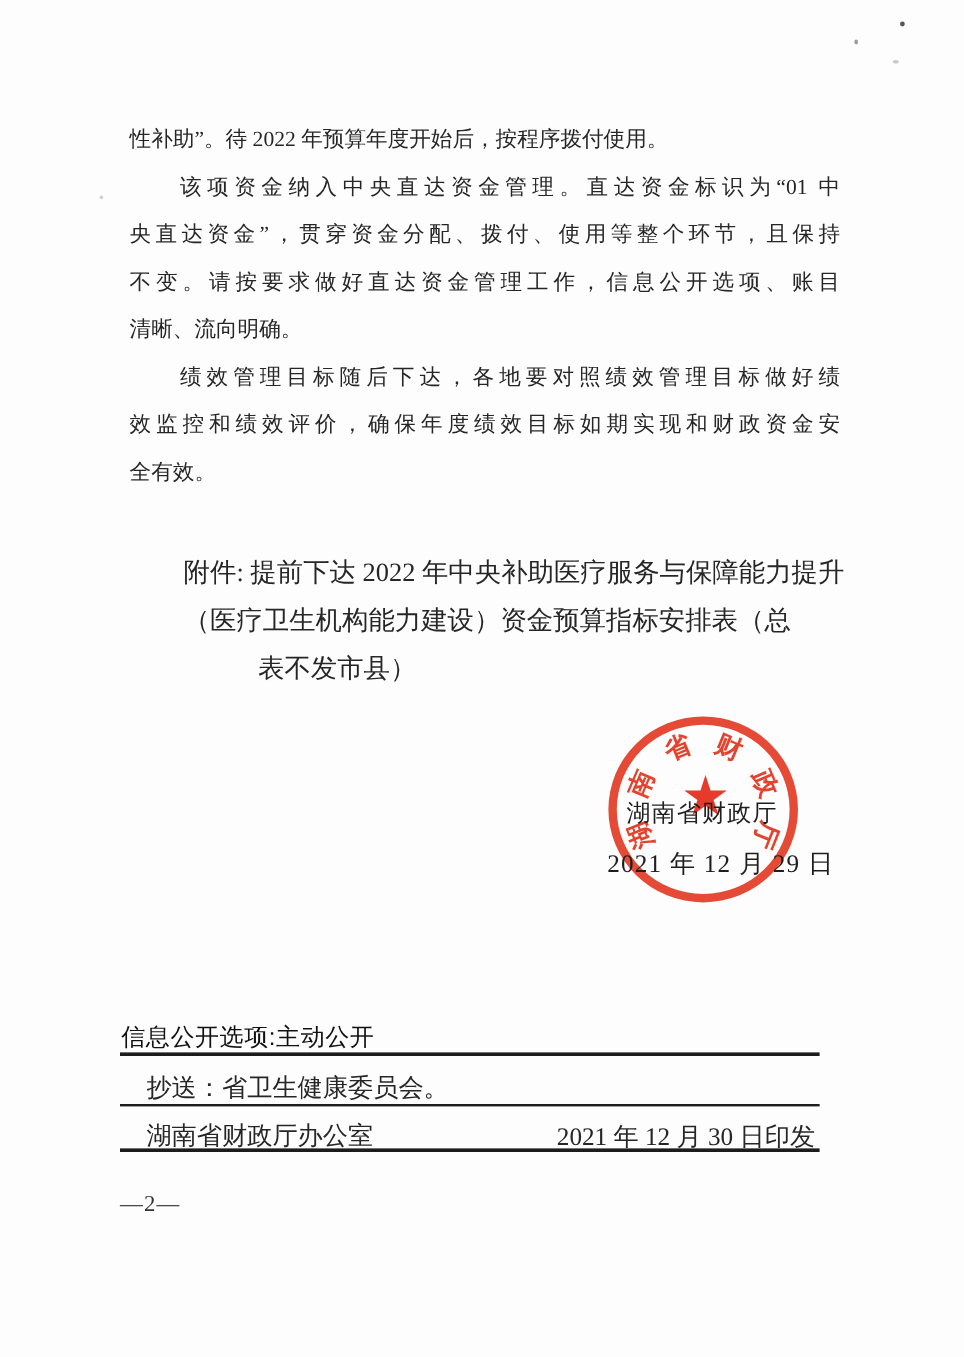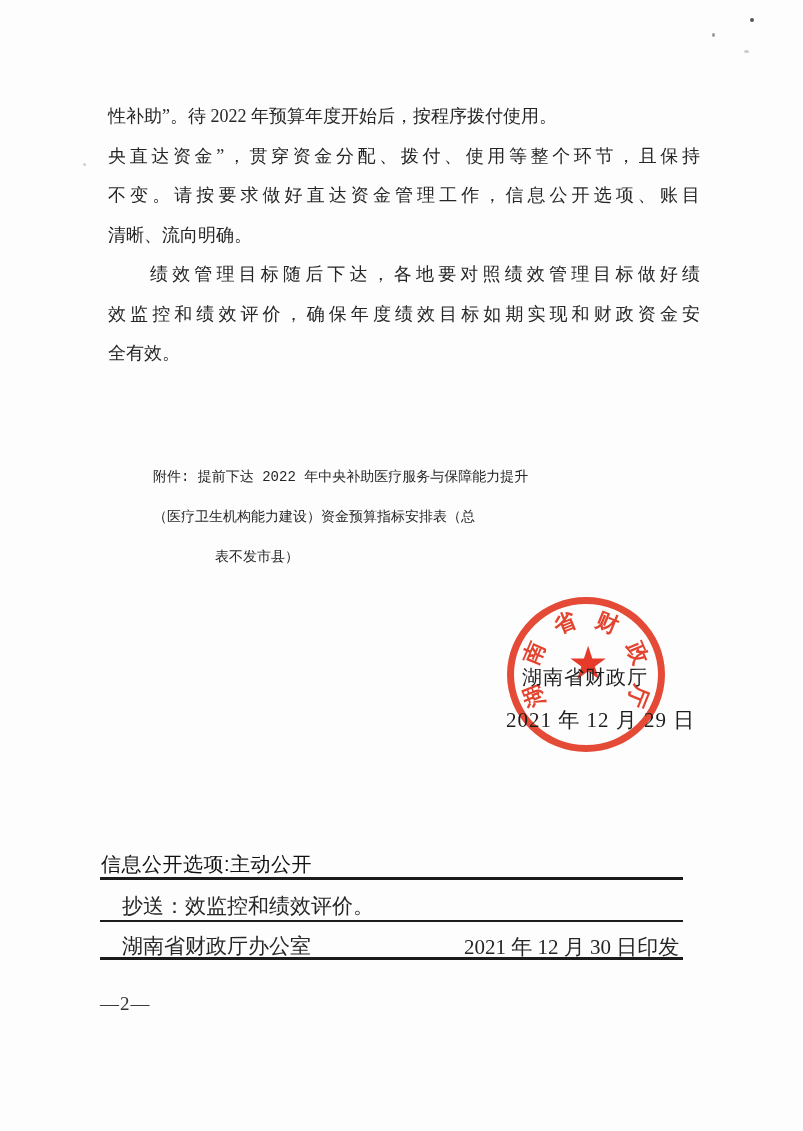--- a/index.html
+++ b/index.html
@@ -16,21 +16,21 @@
     position:absolute;left:108px;top:97px;width:592px;
     font-size:18px;line-height:39.5px;color:#262626;
   }
   .bline{height:39.5px;white-space:nowrap;}
   .bline.j{white-space:normal;text-align:justify;text-align-last:justify;text-justify:inter-character;}
   .bline.ind{padding-left:42px;}
   .bline.j.ind{padding-left:0;text-indent:42px;}
   
   .attachment{
     position:absolute;left:153px;top:457px;
-    font-size:14px;line-height:40px;color:#262626;font-family:Liberation Mono, monospace;
+    font-size:22px;line-height:40px;color:#262626;
   }
   .att-l2{}
   .att-l3{margin-left:62px;}
   
   .seal{position:absolute;left:0;top:0;}
   .seal-ring{
     position:absolute;left:507px;top:597px;width:158px;height:155px;
     box-sizing:border-box;border:7px solid #e23b25;border-radius:50%;
     opacity:.92;
   }
@@ -83,20 +83,21 @@
   .sp3{left:744px;top:50px;width:5px;height:3px;background:#c9c9c9;}
   .sp4{left:83px;top:163px;width:3px;height:3px;background:#cfcfcf;}
 </style>
 </head>
 <body>
 
 <div class="page">
 
   <div class="body-text">
     <div class="bline">性补助”。待 2022 年预算年度开始后，按程序拨付使用。</div>
+    <div class="bline j ind">该项资金纳入中央直达资金管理。直达资金标识为“01 中</div>
     <div class="bline j">央直达资金”，贯穿资金分配、拨付、使用等整个环节，且保持</div>
     <div class="bline j">不变。请按要求做好直达资金管理工作，信息公开选项、账目</div>
     <div class="bline">清晰、流向明确。</div>
     <div class="bline j ind">绩效管理目标随后下达，各地要对照绩效管理目标做好绩</div>
     <div class="bline j">效监控和绩效评价，确保年度绩效目标如期实现和财政资金安</div>
     <div class="bline">全有效。</div>
   </div>
 
   <div class="attachment">
     <div class="att-l1">附件: 提前下达 2022 年中央补助医疗服务与保障能力提升</div>
@@ -112,21 +113,21 @@
     <span class="seal-char sc2">省</span>
     <span class="seal-char sc3">财</span>
     <span class="seal-char sc4">政</span>
     <span class="seal-char sc5">厅</span>
     <div class="seal-agency">湖南省财政厅</div>
     <div class="seal-date">2021 年 12 月 29 日</div>
   </div>
 
   <div class="f-disclosure">信息公开选项:主动公开</div>
   <div class="rule rule1"></div>
-  <div class="f-cc">抄送：效监控和绩效评价。</div>
+  <div class="f-cc">抄送：省卫生健康委员会。</div>
   <div class="rule rule2"></div>
   <div class="f-office">湖南省财政厅办公室</div>
   <div class="f-print">2021 年 12 月 30 日印发</div>
   <div class="rule rule3"></div>
 
   <div class="page-number">—2—</div>
 
   <div class="speck sp1"></div>
   <div class="speck sp2"></div>
   <div class="speck sp3"></div>

